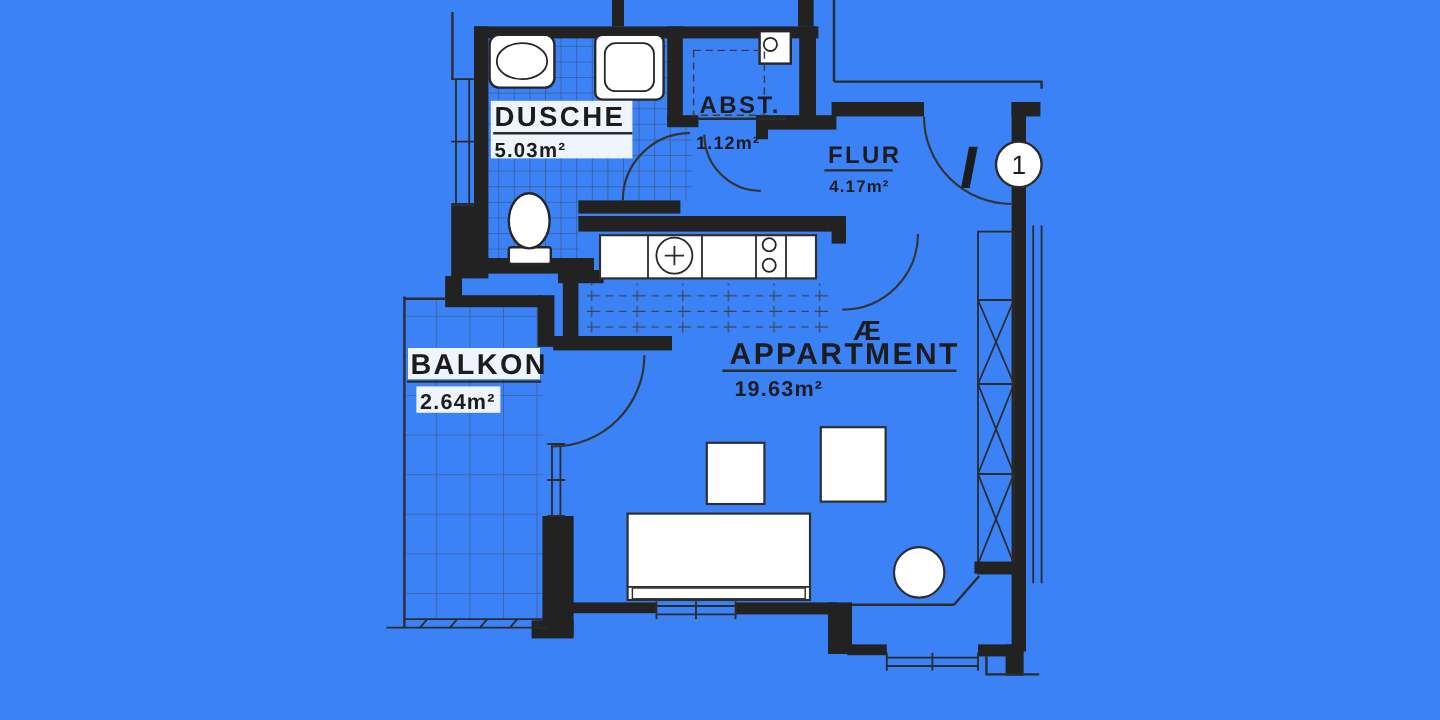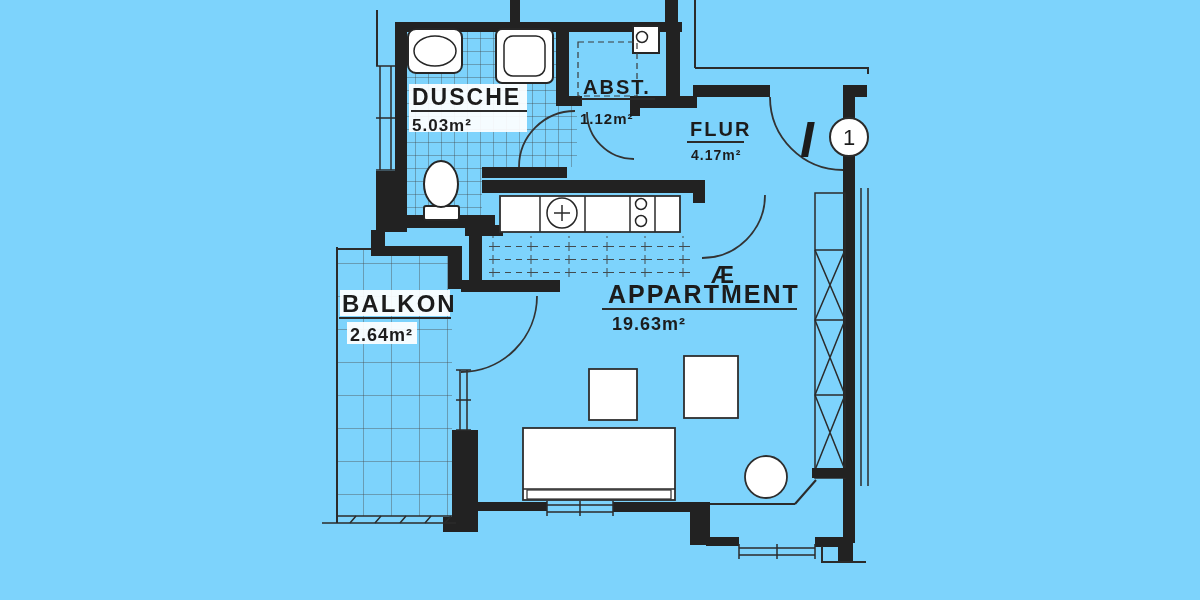--- a/index.html
+++ b/index.html
@@ -1,16 +1,16 @@
 <!DOCTYPE html>
 <html><head>
 <meta charset="utf-8">
 <style>
   html,body{margin:0;padding:0;background:#ffffff;}
-  .stage{position:relative;width:1200px;height:600px;background:#7dd3fc;overflow:hidden;}
+  .stage{position:relative;width:1200px;height:600px;background:#3b82f6;overflow:hidden;}
   svg{position:absolute;left:0;top:0;}
   text{font-family:"Liberation Sans", sans-serif;fill:#1c1c1c;}
   .room-name{font-weight:700;letter-spacing:2px;}
   .room-area{font-weight:600;letter-spacing:1px;}
   .wall{fill:#222222;stroke:none;}
   .thin{stroke:#2b2b2b;stroke-width:2;fill:none;}
   .thin15{stroke:#2b2b2b;stroke-width:1.5;fill:none;}
   .arc{stroke:#333333;stroke-width:1.8;fill:none;}
   .fix{stroke:#262626;stroke-width:2;fill:#ffffff;}
   .fix15{stroke:#262626;stroke-width:1.5;fill:#ffffff;}

